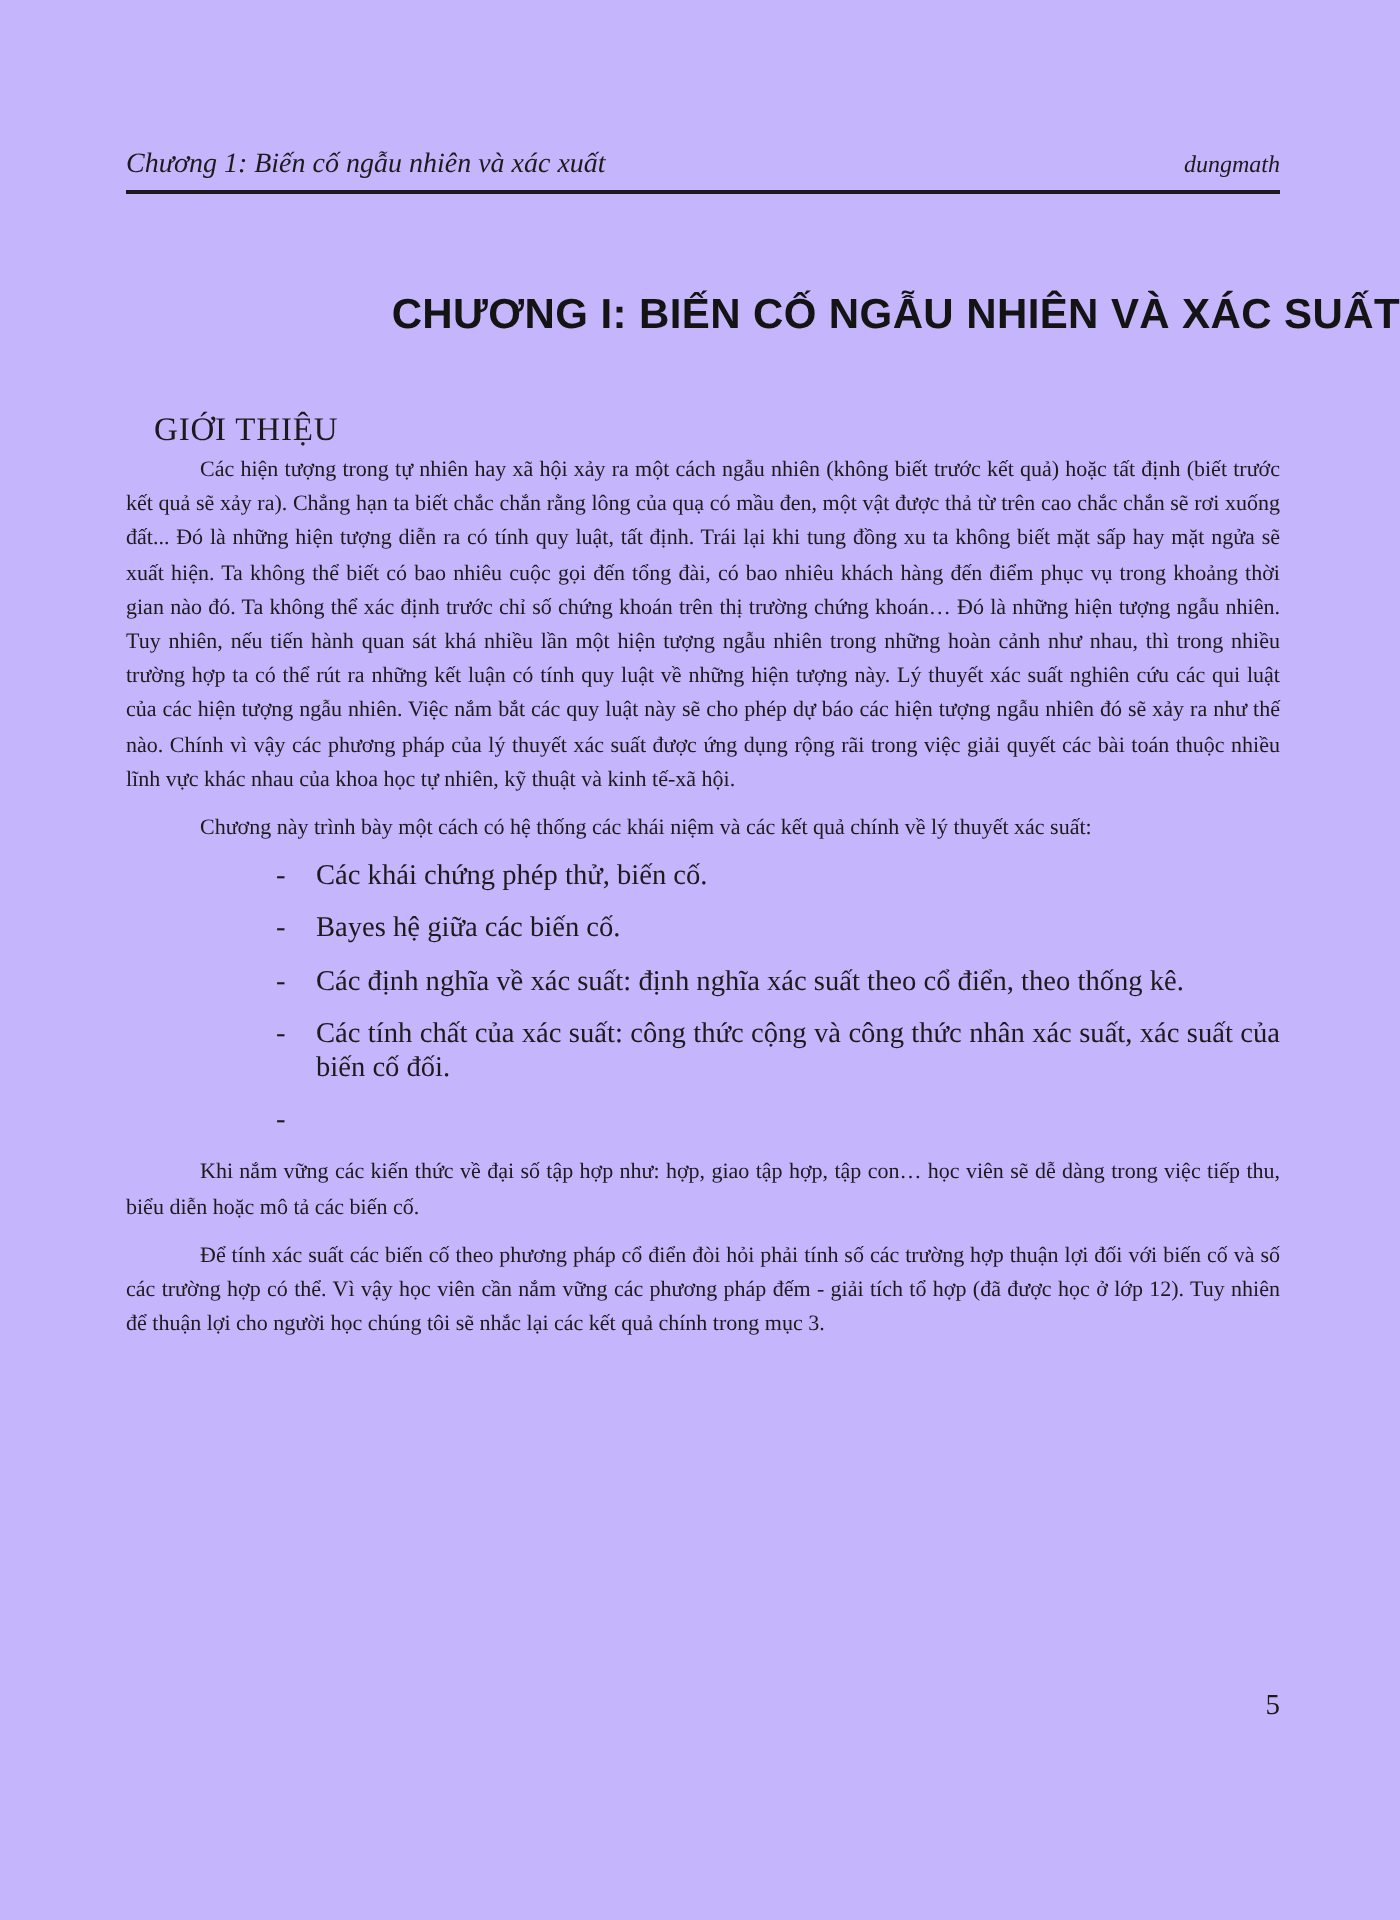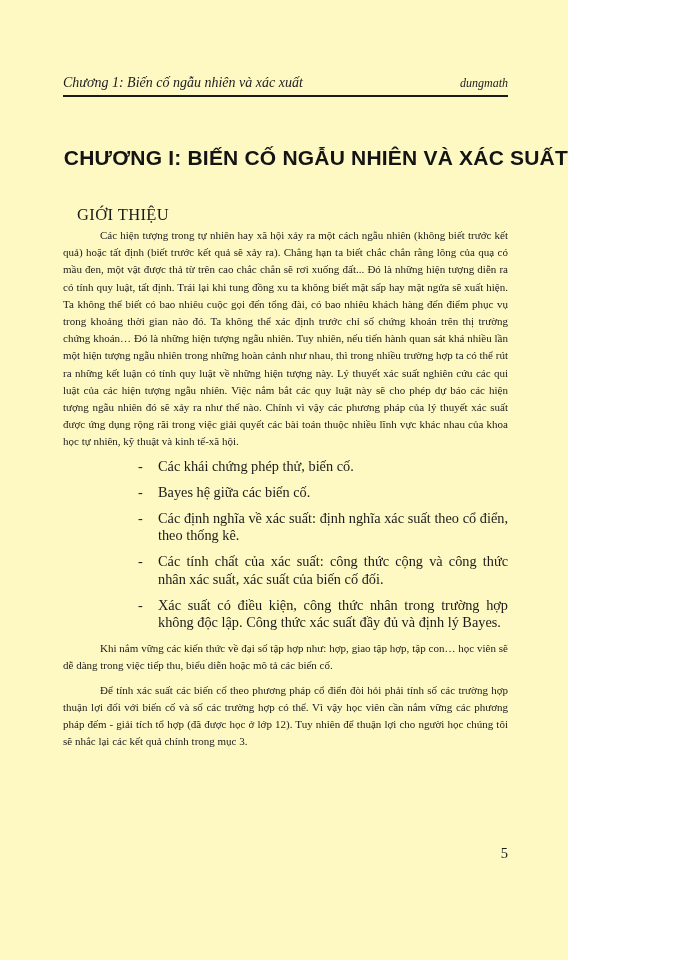--- a/index.html
+++ b/index.html
@@ -2,23 +2,23 @@
 <html><head>
 <meta charset="utf-8">
 <style>
   html, body {
     margin: 0;
     padding: 0;
     background: #ffffff;
   }
   .page {
     position: relative;
-    width: 568px;
+    width: 700px;
     height: 960px;
-    background: #fef9c3;
+    background: #c4b5fd;
     color: #1b1b1b;
     font-family: "Liberation Serif", serif;
     overflow: hidden;
   }
   .running-header {
     position: absolute;
     left: 63px;
     right: 60px;
     top: 75px;
     display: flex;
@@ -105,41 +105,41 @@
   </div>
 
   <h1 class="chapter-title">CHƯƠNG I: BIẾN CỐ NGẪU NHIÊN VÀ XÁC SUẤT</h1>
 
   <div class="content">
 
     <h2 class="section-heading">GIỚI THIỆU</h2>
 
     <p class="body-par">Các hiện tượng trong tự nhiên hay xã hội xảy ra một cách ngẫu nhiên (không biết trước kết quả) hoặc tất định (biết trước kết quả sẽ xảy ra). Chẳng hạn ta biết chắc chắn rằng lông của quạ có mầu đen, một vật được thả từ trên cao chắc chắn sẽ rơi xuống đất... Đó là những hiện tượng diễn ra có tính quy luật, tất định. Trái lại khi tung đồng xu ta không biết mặt sấp hay mặt ngửa sẽ xuất hiện. Ta không thể biết có bao nhiêu cuộc gọi đến tổng đài, có bao nhiêu khách hàng đến điểm phục vụ trong khoảng thời gian nào đó. Ta không thể xác định trước chỉ số chứng khoán trên thị trường chứng khoán… Đó là những hiện tượng ngẫu nhiên. Tuy nhiên, nếu tiến hành quan sát khá nhiều lần một hiện tượng ngẫu nhiên trong những hoàn cảnh như nhau, thì trong nhiều trường hợp ta có thể rút ra những kết luận có tính quy luật về những hiện tượng này. Lý thuyết xác suất nghiên cứu các qui luật của các hiện tượng ngẫu nhiên. Việc nắm bắt các quy luật này sẽ cho phép dự báo các hiện tượng ngẫu nhiên đó sẽ xảy ra như thế nào. Chính vì vậy các phương pháp của lý thuyết xác suất được ứng dụng rộng rãi trong việc giải quyết các bài toán thuộc nhiều lĩnh vực khác nhau của khoa học tự nhiên, kỹ thuật và kinh tế-xã hội.</p>
 
+    <p class="body-par">Chương này trình bày một cách có hệ thống các khái niệm và các kết quả chính về lý thuyết xác suất:</p>
 
     <ul class="topic-list">
       <li>
         <span class="dash">-</span>
         <span class="li-text">Các khái chứng phép thử, biến cố.</span>
       </li>
       <li>
         <span class="dash">-</span>
         <span class="li-text">Bayes hệ giữa các biến cố.</span>
       </li>
       <li>
         <span class="dash">-</span>
         <span class="li-text">Các định nghĩa về xác suất: định nghĩa xác suất theo cổ điển, theo thống kê.</span>
       </li>
       <li>
         <span class="dash">-</span>
         <span class="li-text">Các tính chất của xác suất: công thức cộng và công thức nhân xác suất, xác suất của biến cố đối.</span>
       </li>
       <li>
         <span class="dash">-</span>
-        <span class="li-text">Xác suất có điều kiện, công thức nhân trong trường hợp không độc lập. Công thức xác suất đầy đủ và định lý Bayes.</span>
       </li>
     </ul>
 
     <p class="body-par">Khi nắm vững các kiến thức về đại số tập hợp như: hợp, giao tập hợp, tập con… học viên sẽ dễ dàng trong việc tiếp thu, biểu diễn hoặc mô tả các biến cố.</p>
 
     <p class="body-par">Để tính xác suất các biến cố theo phương pháp cổ điển đòi hỏi phải tính số các trường hợp thuận lợi đối với biến cố và số các trường hợp có thể. Vì vậy học viên cần nắm vững các phương pháp đếm - giải tích tổ hợp (đã được học ở lớp 12). Tuy nhiên để thuận lợi cho người học chúng tôi sẽ nhắc lại các kết quả chính trong mục 3.</p>
 
 
   </div>
 

